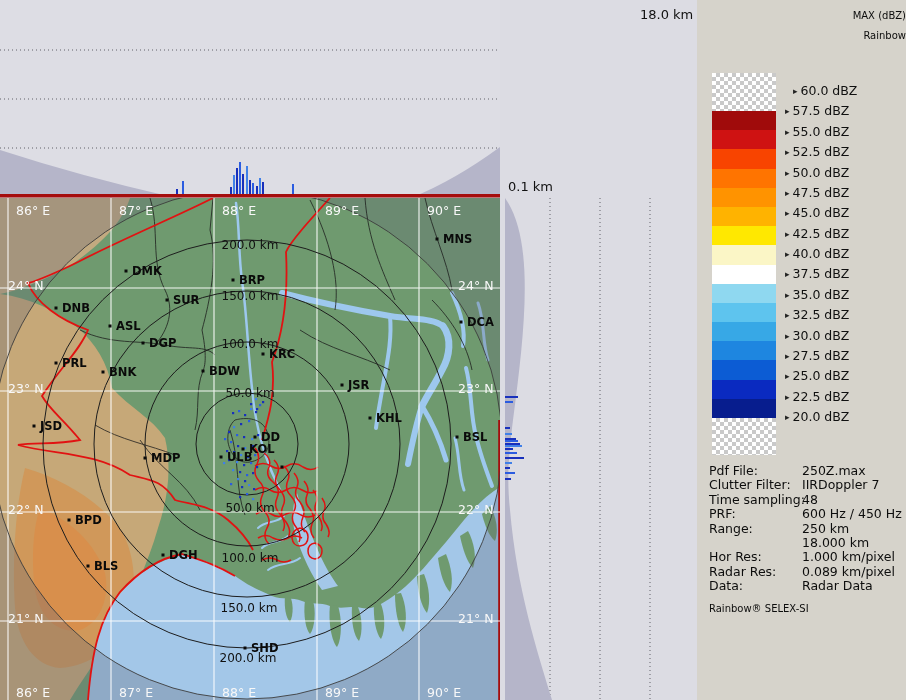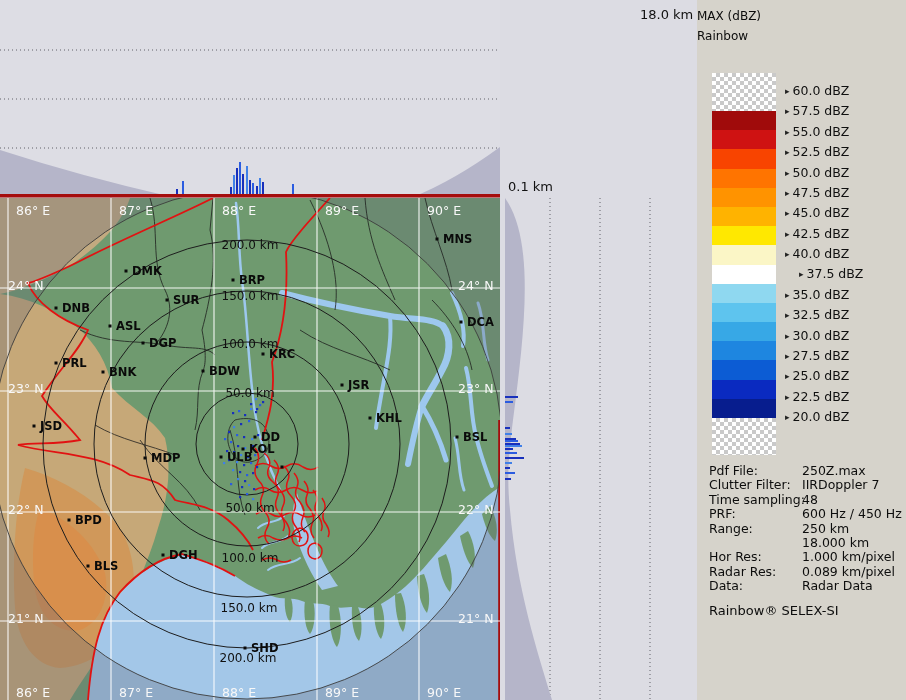--- a/index.html
+++ b/index.html
@@ -7,35 +7,35 @@
        font-family:"DejaVu Sans",sans-serif;background:#d6d3cb;}
   
   .gap-area{position:absolute;left:500px;top:0;width:197px;height:700px;background:#dcdce3;}
   .top-strip{position:absolute;left:0;top:0;width:500px;height:198px;background:#dddde4;}
   .side-strip{position:absolute;left:505px;top:198px;width:192px;height:502px;}
   .axis-label{position:absolute;font-size:13px;color:#111;}
   
   .map-panel{position:absolute;left:0;top:198px;width:500px;height:502px;}
   
   .legend-panel{position:absolute;left:697px;top:0;width:209px;height:700px;background:#d6d3cb;}
-  .legend-title{position:absolute;left:0;top:6px;width:100%;text-align:left;
-                font-size:12px;line-height:20px;color:#0c0c0c;}
+  .legend-title{position:absolute;left:0;top:6px;width:100%;text-align:right;
+                font-size:10px;line-height:20px;color:#0c0c0c;}
   .colorbar{position:absolute;left:15px;top:73px;width:64px;}
   .band{width:64px;}
   .checker{background-color:#ffffff;
     background-image:linear-gradient(45deg,#c9c9c9 25%,transparent 25%,transparent 75%,#c9c9c9 75%),
                      linear-gradient(45deg,#c9c9c9 25%,transparent 25%,transparent 75%,#c9c9c9 75%);
     background-size:8px 8px;background-position:0 0,4px 4px;}
   .legend-label{position:absolute;left:88px;font-size:12.5px;color:#101010;white-space:nowrap;}
   .legend-label .arr{font-size:9px;margin-right:3px;vertical-align:1px;color:#222;}
   .info-block{position:absolute;left:12px;top:464px;width:192px;font-size:12.5px;color:#0d0d0d;}
   .info-row{display:flex;height:14.4px;line-height:14.4px;}
   .info-row .il{width:93px;flex:none;white-space:nowrap;}
   .info-row .iv{flex:1;white-space:nowrap;}
-  .info-footer{margin-top:9px;font-size:13px;white-space:nowrap;}
+  .info-footer{margin-top:9px;font-size:10px;white-space:nowrap;}
 </style>
 </head>
 <body>
 
 <div class="app">
 
   <div class="gap-area"></div>
 
   <div class="top-strip">
     <svg width="500" height="198">
@@ -354,30 +354,30 @@
         <div class="band" style="height: 19.2px; background: rgb(143, 216, 240);"></div>
         <div class="band" style="height: 19.2px; background: rgb(94, 196, 238);"></div>
         <div class="band" style="height: 19.2px; background: rgb(55, 168, 230);"></div>
         <div class="band" style="height: 19.2px; background: rgb(30, 134, 224);"></div>
         <div class="band" style="height: 19.2px; background: rgb(12, 92, 212);"></div>
         <div class="band" style="height: 19.2px; background: rgb(10, 42, 192);"></div>
         <div class="band" style="height: 19.2px; background: rgb(7, 29, 142);"></div>
         <div class="band checker" style="height: 37px;"></div>
       </div>
     <div id="legend-labels">
-        <div class="legend-label" style="top: 83px;"><span class="arr">▸</span><span>60.0 dBZ</span></div>
+        <div class="legend-label" style="top: 83px; margin-left: 8px;"><span class="arr">▸</span><span>60.0 dBZ</span></div>
         <div class="legend-label" style="top: 103.375px;"><span class="arr">▸</span><span>57.5 dBZ</span></div>
         <div class="legend-label" style="top: 123.75px;"><span class="arr">▸</span><span>55.0 dBZ</span></div>
         <div class="legend-label" style="top: 144.125px;"><span class="arr">▸</span><span>52.5 dBZ</span></div>
         <div class="legend-label" style="top: 164.5px;"><span class="arr">▸</span><span>50.0 dBZ</span></div>
         <div class="legend-label" style="top: 184.875px;"><span class="arr">▸</span><span>47.5 dBZ</span></div>
         <div class="legend-label" style="top: 205.25px;"><span class="arr">▸</span><span>45.0 dBZ</span></div>
         <div class="legend-label" style="top: 225.625px;"><span class="arr">▸</span><span>42.5 dBZ</span></div>
         <div class="legend-label" style="top: 246px;"><span class="arr">▸</span><span>40.0 dBZ</span></div>
-        <div class="legend-label" style="top: 266.375px; margin-left: 14px;"><span class="arr">▸</span><span>37.5 dBZ</span></div>
+        <div class="legend-label" style="top: 266.375px;"><span class="arr">▸</span><span>37.5 dBZ</span></div>
         <div class="legend-label" style="top: 286.75px;"><span class="arr">▸</span><span>35.0 dBZ</span></div>
         <div class="legend-label" style="top: 307.125px;"><span class="arr">▸</span><span>32.5 dBZ</span></div>
         <div class="legend-label" style="top: 327.5px;"><span class="arr">▸</span><span>30.0 dBZ</span></div>
         <div class="legend-label" style="top: 347.875px;"><span class="arr">▸</span><span>27.5 dBZ</span></div>
         <div class="legend-label" style="top: 368.25px;"><span class="arr">▸</span><span>25.0 dBZ</span></div>
         <div class="legend-label" style="top: 388.625px;"><span class="arr">▸</span><span>22.5 dBZ</span></div>
         <div class="legend-label" style="top: 409px;"><span class="arr">▸</span><span>20.0 dBZ</span></div>
       </div>
     <div class="info-block">
       <div id="info-rows">

